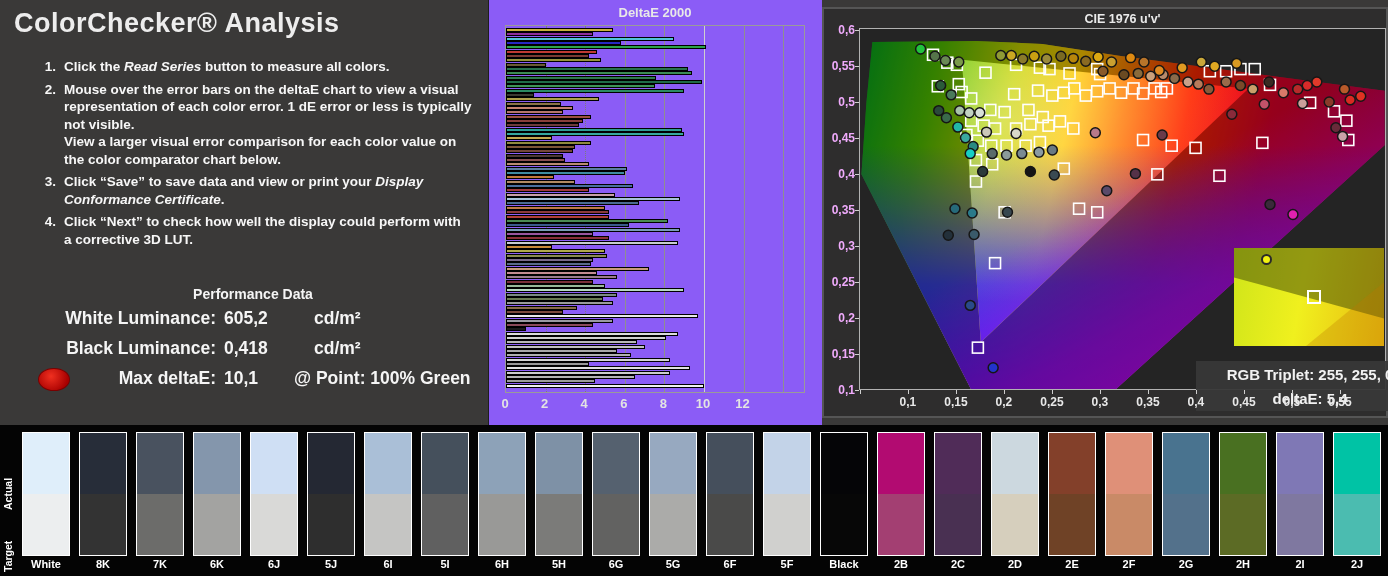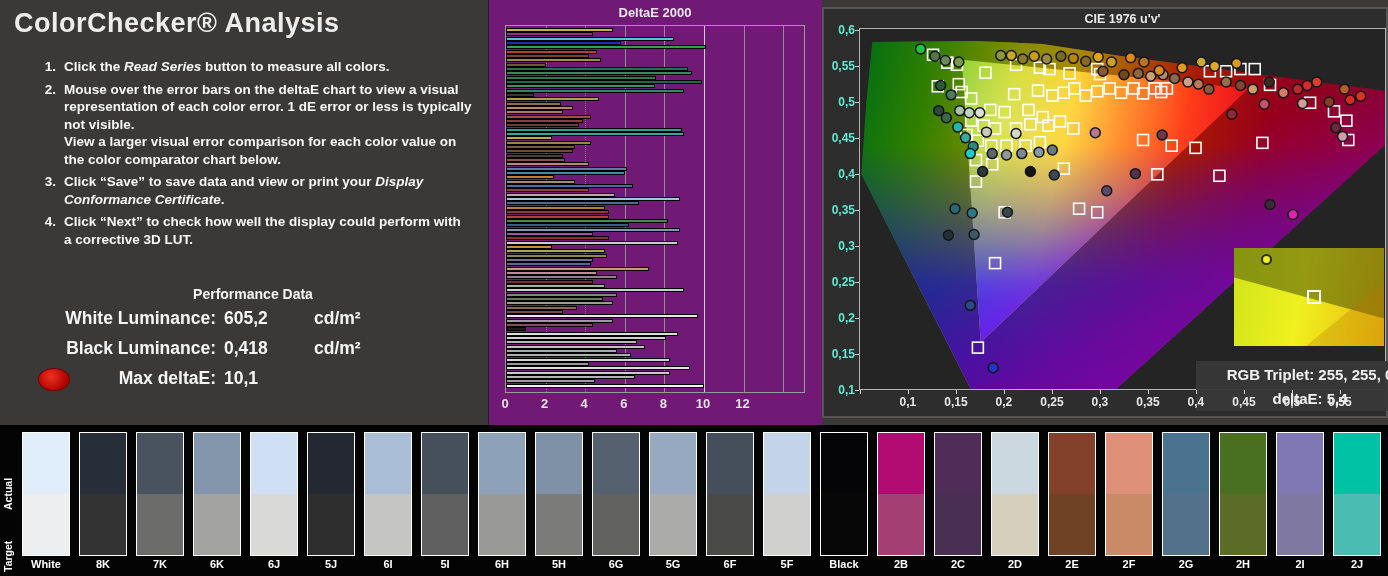--- a/index.html
+++ b/index.html
@@ -19,37 +19,37 @@
   .perf-rows { position:absolute; left:0; top:305px; width:488px; }
   .perf-row { position:relative; height:30px; color:#f5f5f5; font-size:17.5px; font-weight:700;margin-left:16px; }
   .perf-ind { position:absolute; left:22px; top:3px; width:32px; height:23px; border-radius:50%;
     background:radial-gradient(circle at 40% 35%, #f03020, #a80000 75%); border:1px solid #7a0000; }
   .perf-label { position:absolute; left:0; top:3px; width:200px; text-align:right; }
   .perf-value { position:absolute; left:208px; top:3px; }
   .perf-unit { position:absolute; left:298px; top:3px; }
   .perf-suffix { position:absolute; left:278px; top:3px; }
 
   
-  .deltae-panel { position:absolute; left:488px; top:0; width:334px; height:425px; background:#701a75; border-left:1px solid #1e1e1e; }
+  .deltae-panel { position:absolute; left:488px; top:0; width:334px; height:425px; background:#8b5cf6; border-left:1px solid #1e1e1e; }
   .deltae-title { position:absolute; left:16px; top:5px; width:300px; text-align:center; font-size:13px; font-weight:700; color:#e8e8e8; }
   .deltae-plot { position:absolute; left:16px; top:25px; width:300px; height:368px; border:1px solid #9a9a9a; }
   .grid { position:absolute; top:0; bottom:0; width:0; }
   .grid.dot { border-left:1px dotted #7d7d7d; }
   .grid.sol { border-left:1px solid #8f8f8f; }
   .grid.bri { border-left:1px solid #cfcfcf; }
   .bar { position:absolute; left:0; height:4px; border:1px solid #000; }
   .deltae-xaxis { position:absolute; left:16px; top:396px; width:300px; height:20px; }
   .xtick { position:absolute; top:0; width:30px; margin-left:-15px; text-align:center; font-size:13px; font-weight:700; color:#e3e3e3; }
 
   
   .cie-panel { position:absolute; left:822px; top:7px; width:566px; height:411px; background:#2e2d2d; border:2px solid #555; }
   .cie-title { position:absolute; left:35px; top:3px; width:527px; text-align:center; font-size:12.5px; font-weight:700; color:#eaeaea; }
   .cie-plot { position:absolute; left:35px; top:19px; width:527px; height:362px; background:#242424; border:1px solid #b2b2b2; }
   .cie-svg { position:absolute; left:0; top:0; }
-  .cie-ylab { position:absolute; width:30px; text-align:right; font-size:12px; font-weight:700; color:#5eead4; }
+  .cie-ylab { position:absolute; width:30px; text-align:right; font-size:12px; font-weight:700; color:#f0abfc; }
   .cie-xlab { position:absolute; width:36px; margin-left:-18px; text-align:center; font-size:12px; font-weight:700; color:#e8e8e8; }
   .ytickmark { position:absolute; width:4px; height:1px; background:#cfcfcf; }
   .xtickmark { position:absolute; width:1px; height:4px; background:#cfcfcf; }
   .cie-inset { position:absolute; left:374px; top:219px; width:150px; height:98px;
     background:linear-gradient(100deg,#cfe51a,#f0f01e 45%,#e8b810); overflow:hidden; }
   .cie-inset::before { content:""; position:absolute; inset:0;
     clip-path:polygon(0 0,100% 0,100% 72%,0 30%); background:rgba(72,82,8,.55); }
   .cie-inset::after { content:""; position:absolute; inset:0;
     clip-path:polygon(100% 35%,100% 100%,48% 100%); background:rgba(190,120,0,.30); }
   .inset-dot { position:absolute; left:27px; top:6px; width:11px; height:11px; border-radius:50%;
@@ -103,20 +103,21 @@
         </div>
         <div class="perf-row">
           <div class="perf-label">Black Luminance:</div>
           <div class="perf-value">0,418</div>
           <div class="perf-unit">cd/m²</div>
         </div>
         <div class="perf-row">
           <div class="perf-ind"></div>
           <div class="perf-label">Max deltaE:</div>
           <div class="perf-value">10,1</div>
+          <div class="perf-suffix">@ Point: 100% Green</div>
         </div>
       </div>
   </div>
 
   <div class="deltae-panel">
     <div class="deltae-title">DeltaE 2000</div>
     <div class="deltae-plot" id="deltae-plot">
         <div class="grid dot" style="left: 39.6013px;"></div>
         <div class="grid dot" style="left: 79.2027px;"></div>
         <div class="grid sol" style="left: 118.804px;"></div>

